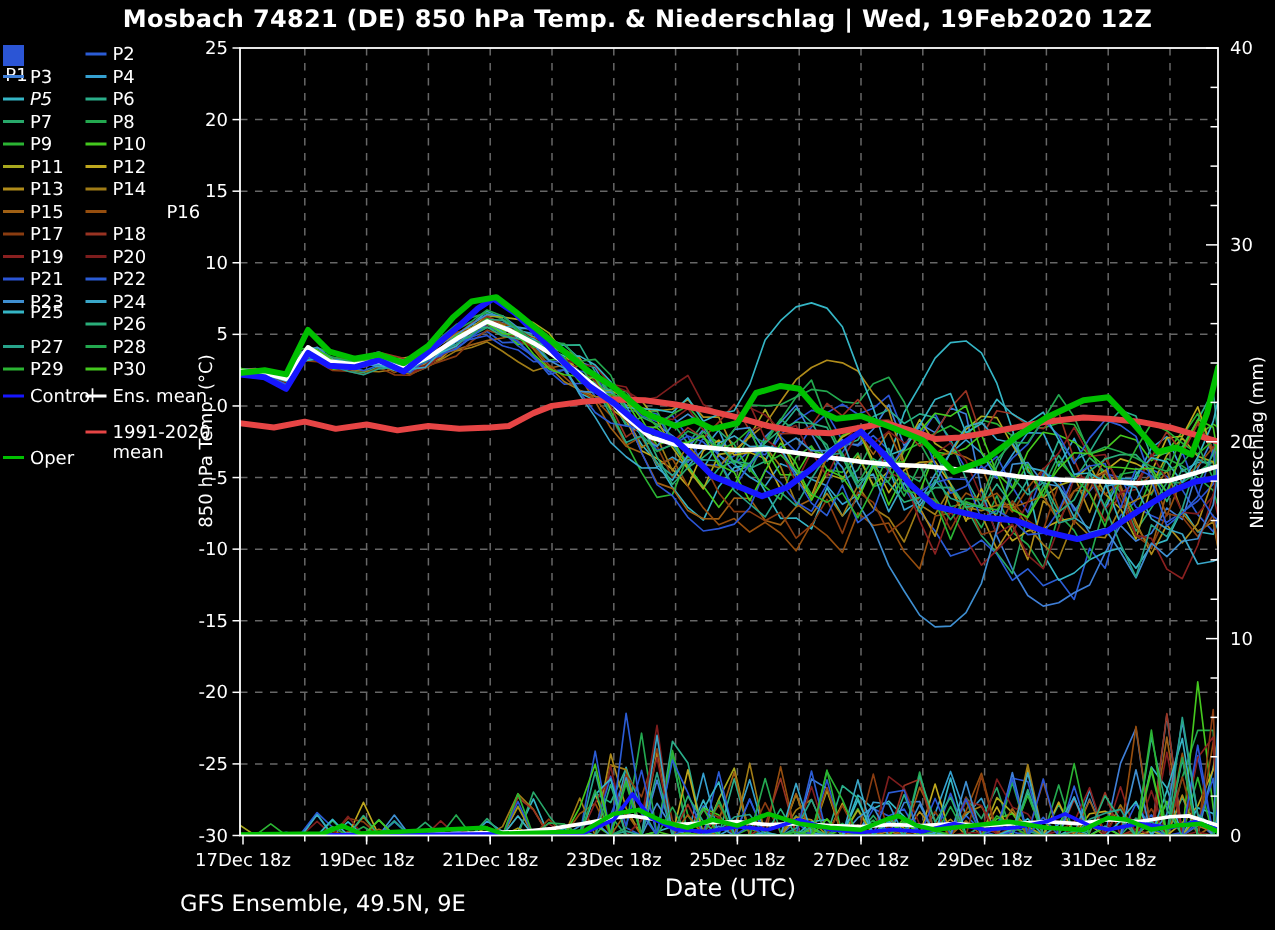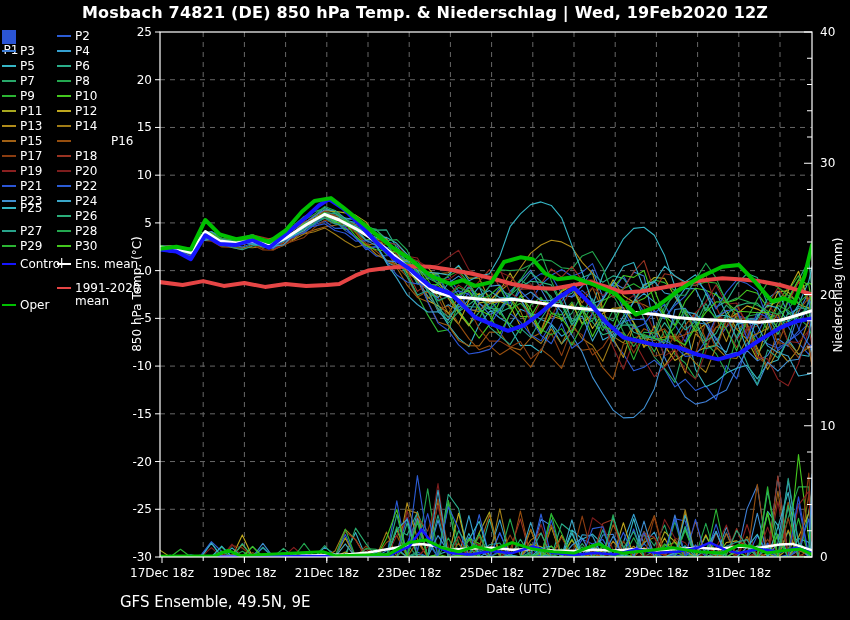--- a/index.html
+++ b/index.html
@@ -7,21 +7,21 @@
   #stage{position:relative;width:850px;height:620px;background:#000;color:#fff;}
   #title{position:absolute;left:0;top:3px;width:100%;text-align:center;font-size:16px;font-weight:bold;letter-spacing:0.2px;}
   #plot-svg{position:absolute;left:0;top:0;}
   #legend{position:absolute;left:0;top:0;}
   .lg-row{position:absolute;display:flex;align-items:center;height:12px;}
   .lg-swatch{display:inline-block;width:14px;height:2px;margin-right:4px;flex:0 0 14px;}
   .lg-label{font-size:12px;color:#fff;white-space:nowrap;line-height:12px;}
   .ax-title{position:absolute;font-size:12px;color:#fff;white-space:nowrap;}
   #yl-title{left:137px;top:294px;transform:translate(-50%,-50%) rotate(-90deg);}
   #yr-title{left:838px;top:295px;transform:translate(-50%,-50%) rotate(-90deg);}
-  #x-title{position:absolute;left:487px;top:582px;transform:translateX(-50%);font-size:12px;margin-left:32px;}
+  #x-title{position:absolute;left:487px;top:582px;transform:translateX(-50%);font-size:16px;}
   #footer-left{position:absolute;left:120px;top:593px;font-size:15px;}
   #footer-right{position:absolute;left:660px;top:593px;font-size:15px;}
 </style>
 </head>
 <body>
 
 <div id="stage">
   <div id="title">Mosbach 74821 (DE)  850 hPa Temp. &amp; Niederschlag | Wed, 19Feb2020 12Z</div>
 
   <svg id="plot-svg" width="850" height="620" viewBox="0 0 850 620">
@@ -226,21 +226,21 @@
         <span class="lg-label">P2</span>
       </div>
       <div class="lg-row" style="left: 2px; top: 45px;">
         <span class="lg-swatch" style="background: rgb(63, 127, 216);"></span>
         <span class="lg-label">P3</span>
       </div>
       <div class="lg-row" style="left: 57px; top: 45px;">
         <span class="lg-swatch" style="background: rgb(53, 160, 208);"></span>
         <span class="lg-label">P4</span>
       </div>
-      <div class="lg-row" style="left: 2px; top: 60px;">
+      <div class="lg-row" style="left: 2px; top: 60px; font-style: italic;">
         <span class="lg-swatch" style="background: rgb(53, 182, 198);"></span>
         <span class="lg-label">P5</span>
       </div>
       <div class="lg-row" style="left: 57px; top: 60px;">
         <span class="lg-swatch" style="background: rgb(42, 174, 138);"></span>
         <span class="lg-label">P6</span>
       </div>
       <div class="lg-row" style="left: 2px; top: 75px;">
         <span class="lg-swatch" style="background: rgb(40, 168, 106);"></span>
         <span class="lg-label">P7</span>

